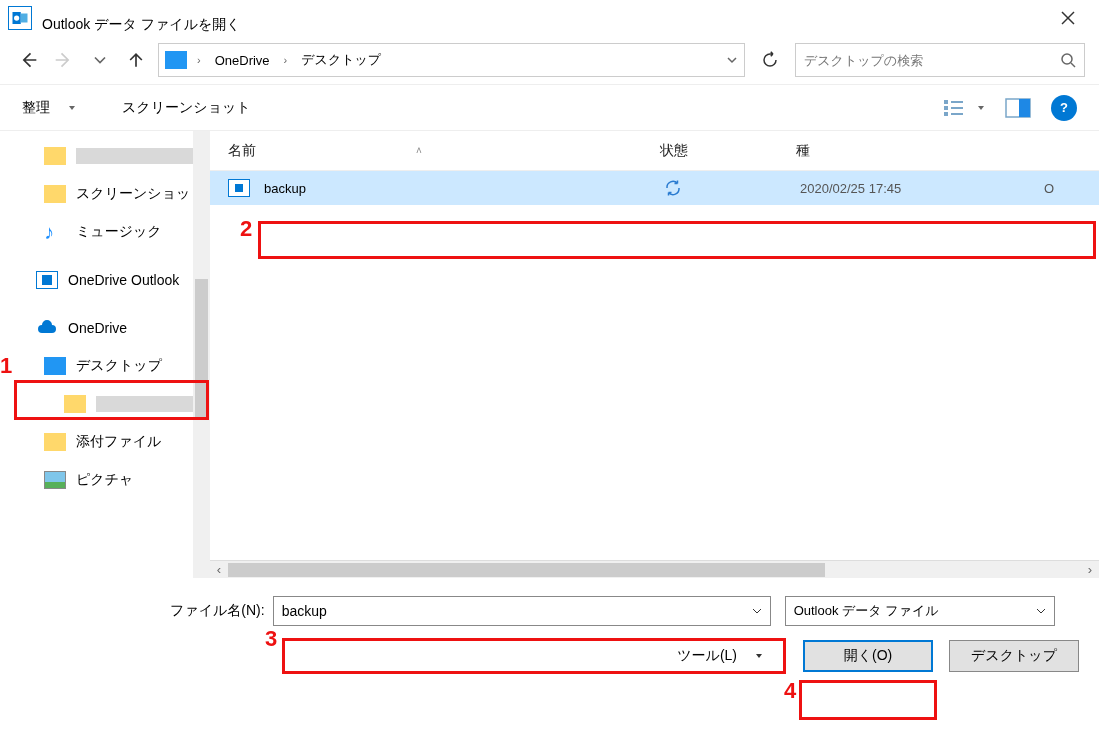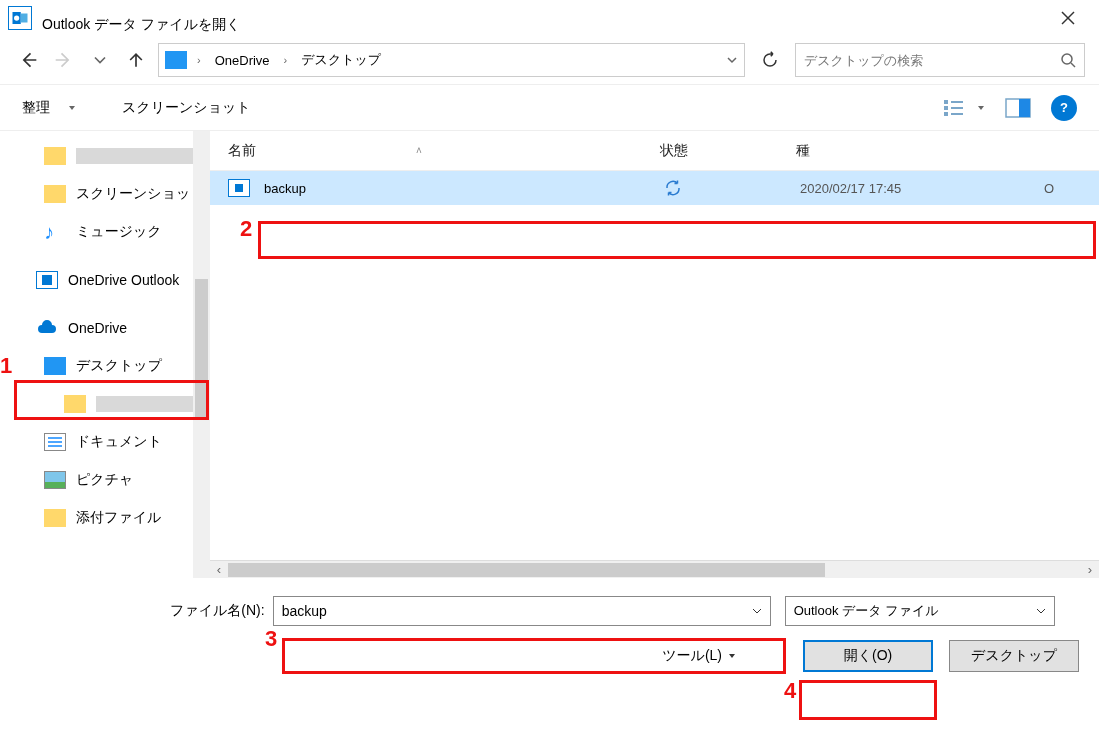--- a/index.html
+++ b/index.html
@@ -67,23 +67,23 @@
 .hsb .ar { width:18px; text-align:center; color:#666; cursor:pointer;}
 .hsb .track { flex:1; height:14px; background:#f0f0f0; position:relative;}
 .hsb .thumb { position:absolute; left:0; top:0; bottom:0; width:70%; background:#ccc;}
 .footer { padding:18px 20px 10px 20px; }
 .fn-row { display:flex; align-items:center; margin-bottom:14px; position:relative;}
 .fn-label { font-size:14px; margin-right:8px; margin-left:150px;}
 .fn-input { width:498px; height:30px; border:1px solid #888; padding:0 8px; font-size:14px; display:flex; align-items:center; justify-content:space-between;}
 .fn-input input{border:none;outline:none;font-size:14px;flex:1;}
 .ft-select { width:270px; height:30px; border:1px solid #888; margin-left:14px; display:flex; align-items:center; justify-content:space-between; padding:0 8px; cursor:pointer;}
 .btn-row { display:flex; align-items:center; justify-content:flex-end; gap:16px; }
-.tools { display:flex; align-items:center; gap:6px; font-size:14px; margin-right:24px;}
+.tools { display:flex; align-items:center; gap:18px; font-size:14px; margin-right:24px;}
 .btn { width:130px; height:32px; border:1px solid #888; background:#e1e1e1; display:flex; align-items:center; justify-content:center; cursor:pointer; font-size:14px;}
-.btn.primary { border:2px solid #0078d4; background:#e1e1e1;margin-left:27px;}
+.btn.primary { border:2px solid #0078d4; background:#e1e1e1;}
 .anno { position:absolute; border:3px solid #e11; pointer-events:none; }
 .anno-num { position:absolute; color:#e11; font-weight:bold; font-size:22px; pointer-events:none;}
 svg{display:block;}
 </style>
 </head>
 <body>
 
 <div class="titlebar">
   <span class="app-icon">
     <svg viewBox="0 0 24 24">
@@ -214,30 +214,26 @@
         </div>
         <div class="tree-item sel">
           <span class="ic ic-desk"></span>
           <span>デスクトップ</span>
         </div>
         <div class="tree-item" style="padding-left: 64px;">
           <span class="ic ic-folder"></span>
           <span class="redact" style="width: 110px;"></span>
         </div>
         <div class="tree-item">
-          <span class="ic ic-doc"></span>
-          <span>ドキュメント</span>
+          <span class="ic ic-folder"></span>
+          <span>添付ファイル</span>
         </div>
         <div class="tree-item">
           <span class="ic ic-pic"></span>
           <span>ピクチャ</span>
-        </div>
-        <div class="tree-item">
-          <span class="ic ic-folder"></span>
-          <span>添付ファイル</span>
         </div>
         <div style="height: 10px;"></div>
       </div>
     <div class="sb-scroll">
       <div style="height:8px"></div>
       <div class="sb-thumb" style="height:140px;margin-top:140px"></div>
     </div>
   </div>
   <div class="main">
     <div class="cols">
@@ -250,21 +246,21 @@
     </div>
     <div class="rows" id="rows">
         <div class="row sel">
           <span class="ic ic-pst"></span>
           <span class="rname">backup</span>
           <span class="rstate">
             <svg width="18" height="18" viewBox="0 0 24 24">
               <path d="M4 12 A8 8 0 0 1 18 6 M20 12 A8 8 0 0 1 6 18 M18 6 L18 2 M18 6 L14 6 M6 18 L6 22 M6 18 L10 18" stroke="#2a7bd0" stroke-width="2" fill="none"></path>
             </svg>
           </span>
-          <span class="rdate">2020/02/17 17:45</span>
+          <span class="rdate">2020/02/25 17:45</span>
           <span class="rtype">O</span>
         </div>
       </div>
     <div style="flex:1"></div>
     <div class="hsb">
       <span class="ar">‹</span>
       <div class="track">
           <div class="thumb"></div>
         </div>
       <span class="ar">›</span>

